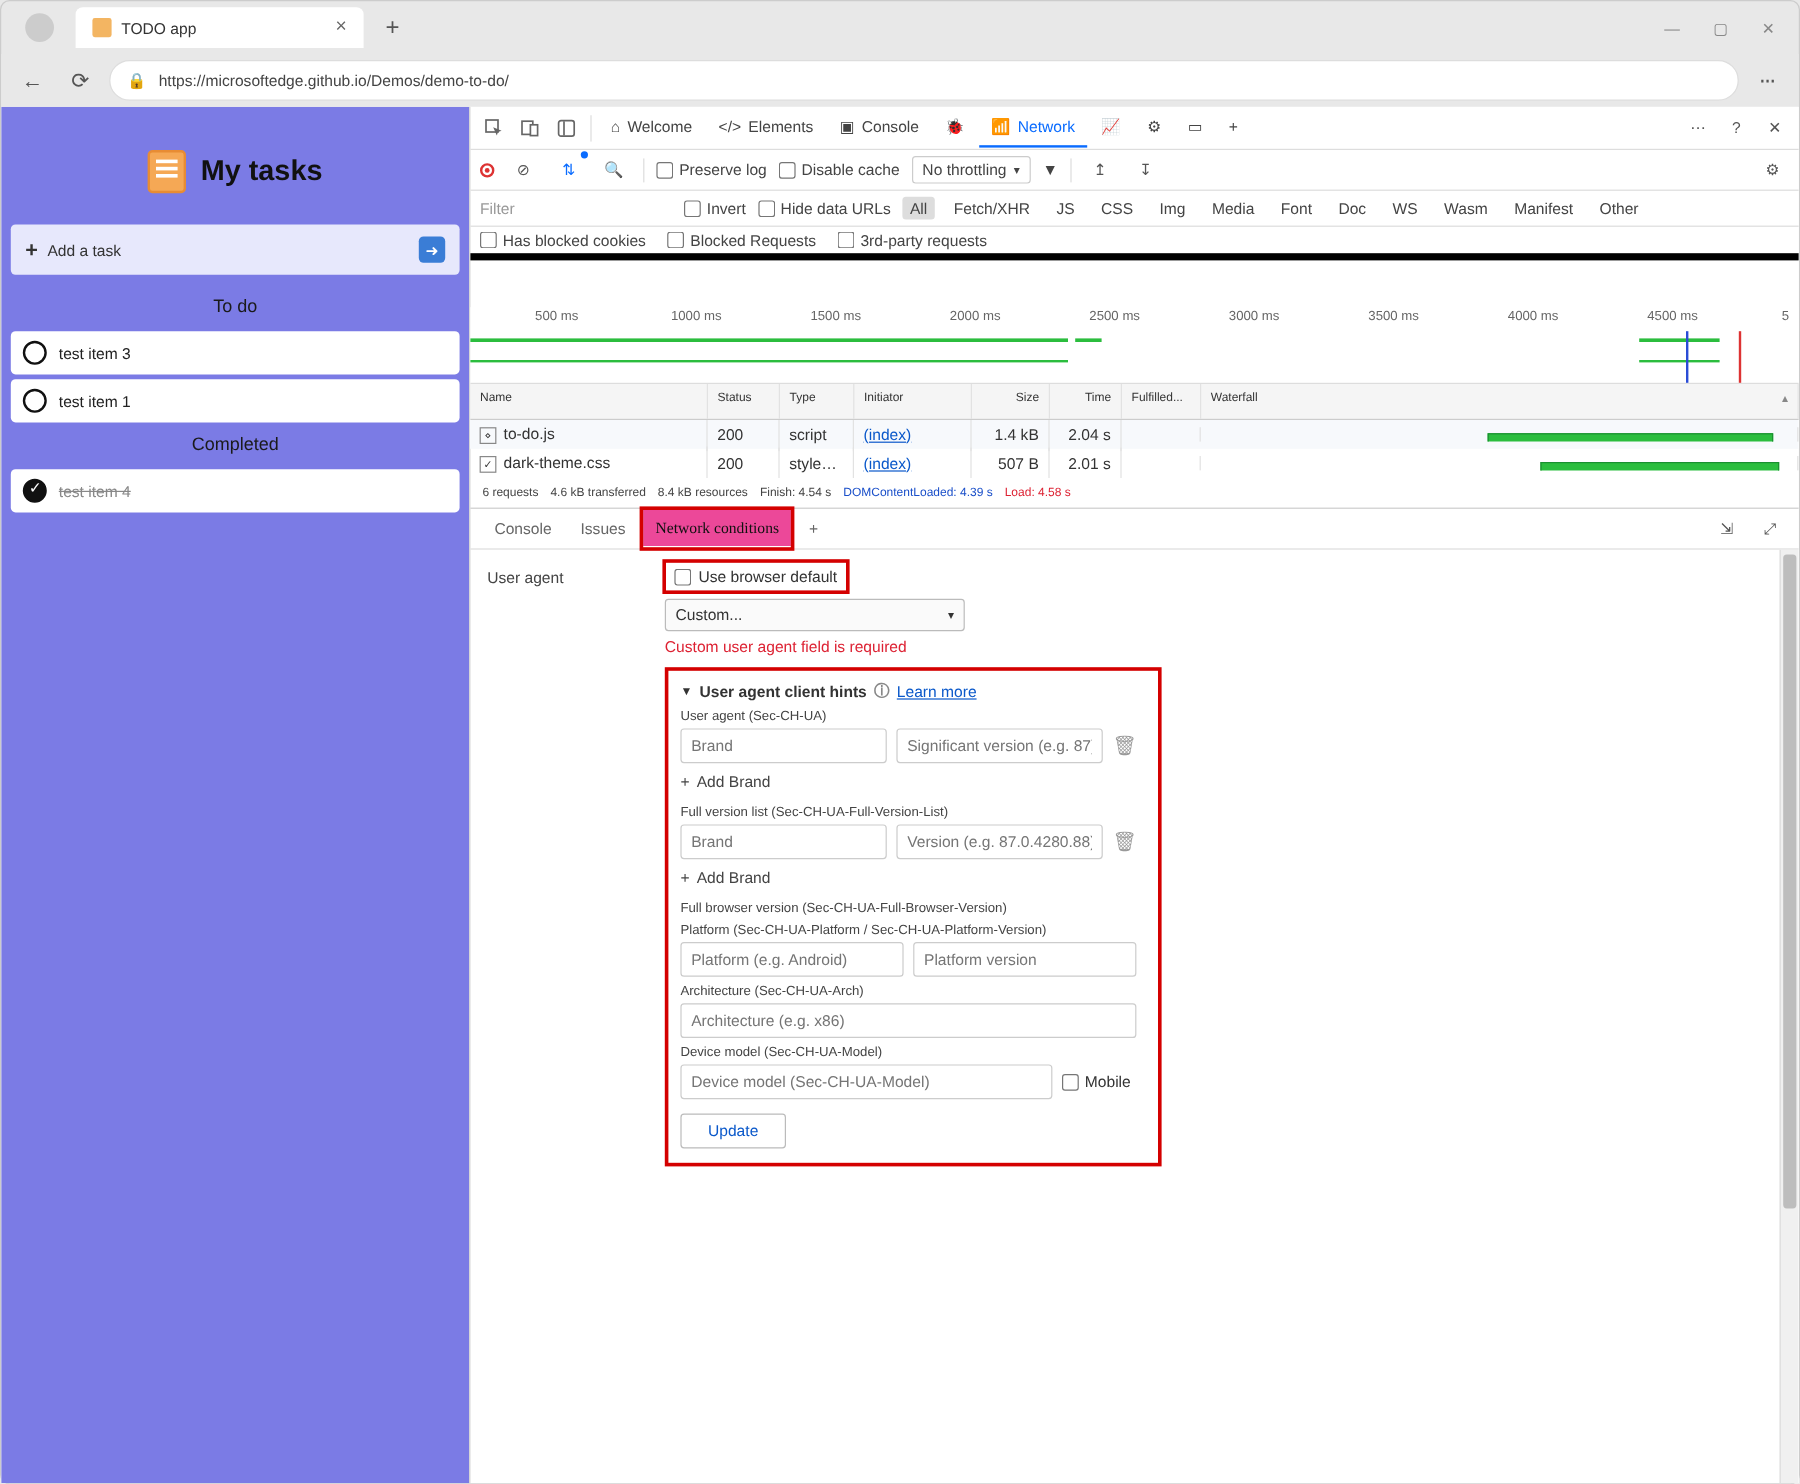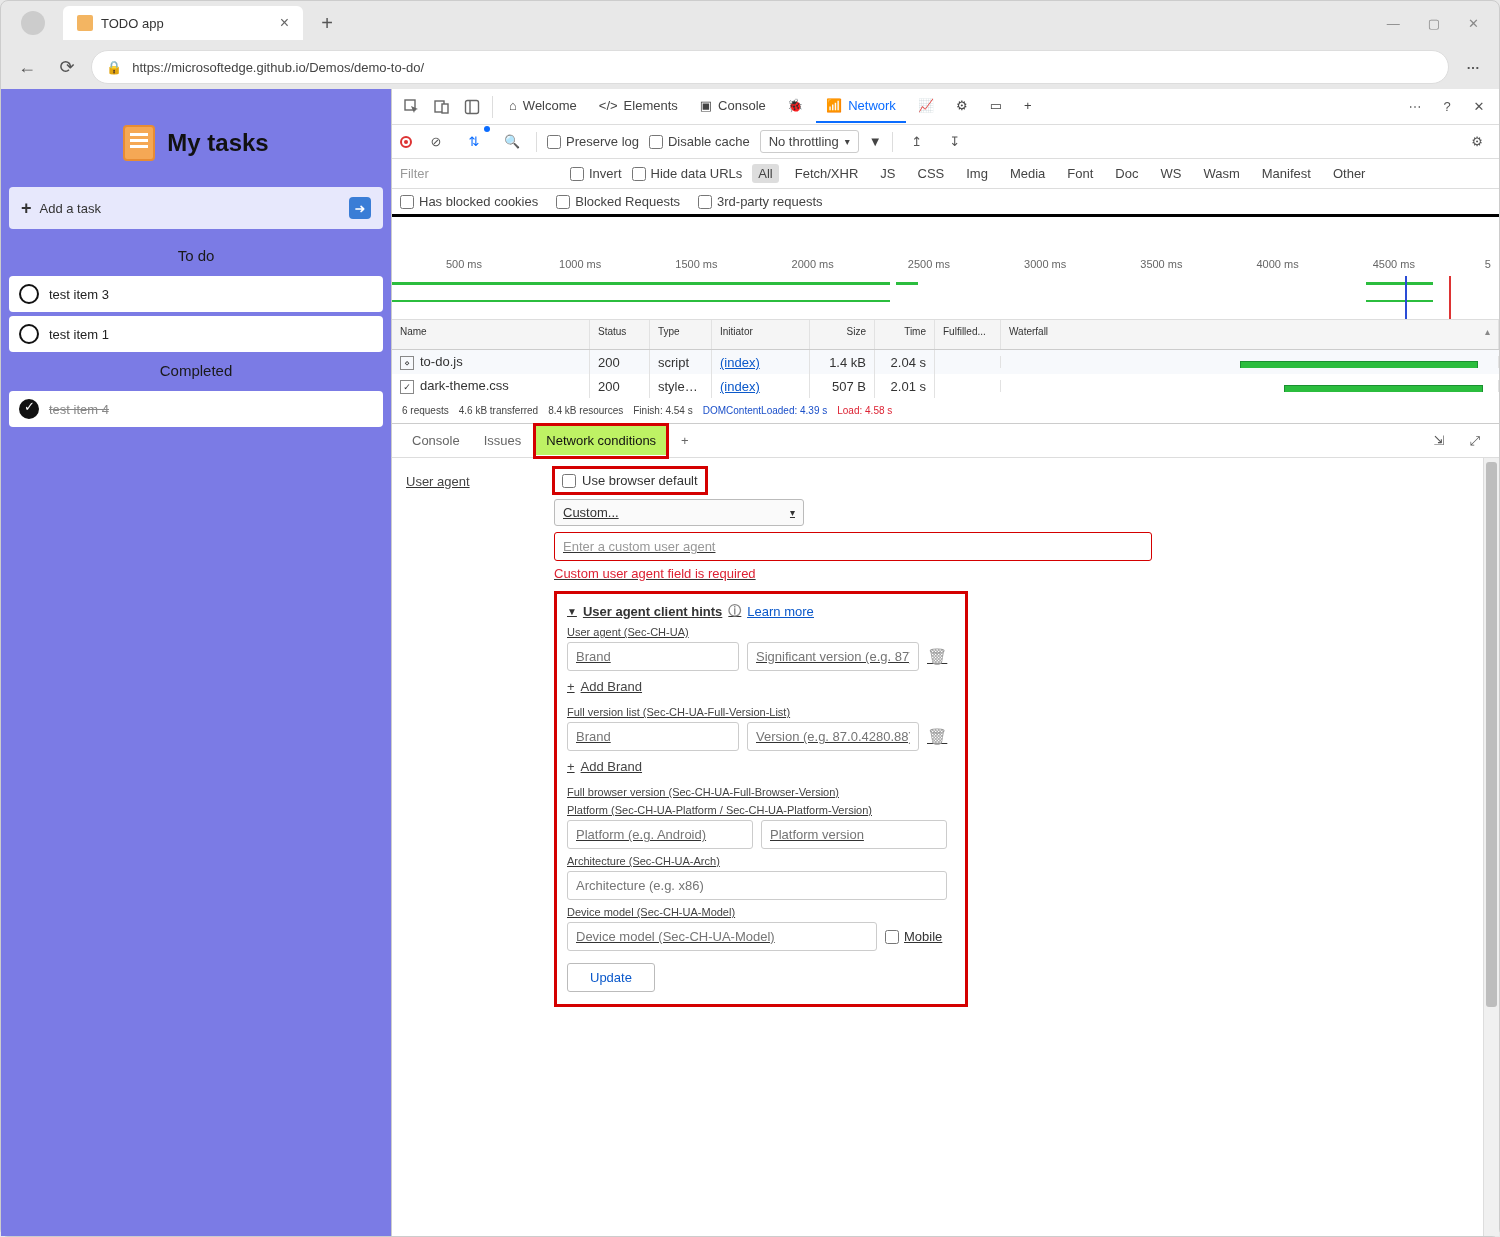--- a/index.html
+++ b/index.html
@@ -54,21 +54,21 @@
 .net-check { display:flex; align-items:center; gap:5px;}
 .net-throttle { border:1px solid #ccc; border-radius:3px; padding:3px 8px; display:flex;align-items:center; gap:6px; cursor:pointer;}
 .caret-down { font-size:10px;}
 .net-toolbar .right { margin-left:auto; display:flex; gap:10px; align-items:center;}
 
 
 .filter-row { display:flex; align-items:center; height:30px; border-bottom:1px solid #ddd; padding:0 8px; gap:10px; font-size:13px; color:#444;}
 .filter-input { color:#999; width:160px;}
 .filter-pill { padding:2px 6px; border-radius:3px; cursor:pointer;}
 .filter-pill.sel { background:#ddd;}
-.filter-row2 { display:flex; align-items:center; height:28px; border-bottom:3px solid #000000; padding:0 8px; gap:18px; font-size:13px; color:#444;}
+.filter-row2 { display:flex; align-items:center; height:28px; border-bottom:6px solid #000000; padding:0 8px; gap:18px; font-size:13px; color:#444;}
 
 
 .timeline { height:64px; border-bottom:1px solid #ddd; position:relative; background:#fff;margin-top:39px;}
 .timeline-ruler { display:flex; height:20px; position:relative; font-size:11px; color:#666;}
 .tick { position:absolute; top:2px; transform:translateX(-50%);}
 .tl-bar { position:absolute; top:26px; height:3px; background:#2bbd3e;}
 .tl-bar.thin { top:44px; height:2px;}
 .tl-vline { position:absolute; top:20px; bottom:0; width:2px;}
 
 
@@ -82,26 +82,26 @@
 .wf-bar { position:absolute; top:5px; height:12px; background:#2bbd3e; border:1px solid #1a9030;}
 .req-icon { display:inline-block; width:14px; height:14px; border:1px solid #888; margin-right:6px; vertical-align:middle; font-size:9px; text-align:center; line-height:12px;}
 
 
 .net-summary { height:26px; display:flex; align-items:center; gap:10px; padding:0 10px; border-bottom:1px solid #ccc; font-size:10px; color:#444;}
 .net-summary .blue{color:#1a4fc9;} .net-summary .red{color:#d23;}
 
 
 .drawer-tabs { display:flex; align-items:center; height:34px; border-bottom:1px solid #ddd; padding:0 10px; gap:4px; font-size:13px;}
 .drawer-tab { padding:7px 10px; cursor:pointer; color:#666;}
-.drawer-tab.sel { background:#bef264; border:1px solid #ccc; border-bottom:2px solid #fff; color:#111;}
+.drawer-tab.sel { background:#ec4899; border:1px solid #ccc; border-bottom:2px solid #fff; color:#111;font-family:Liberation Serif, serif;}
 .drawer-tabs .right{margin-left:auto;display:flex;gap:8px;}
 .red-box { outline: 3px solid #d40000; outline-offset:-1px;}
 
 
-.nc-panel { flex:1; overflow:auto; padding: 10px 14px 20px; position:relative;text-decoration:underline;}
+.nc-panel { flex:1; overflow:auto; padding: 10px 14px 20px; position:relative;}
 .nc-row { display:flex; align-items:flex-start; margin-bottom:6px;}
 .nc-label { width:148px; color:#444; padding-top:6px; font-size:13px;}
 .nc-content { flex:1; max-width: 620px;}
 .nc-check-wrap { display:inline-flex; align-items:center; gap:6px; padding:5px 8px;}
 .nc-select { width:250px; border:1px solid #bbb; border-radius:3px; padding:5px 8px; display:flex; justify-content:space-between; align-items:center; background:#fafafa; margin-top:6px; cursor:pointer;}
 .nc-input { width:598px; border:1px solid #d40000; border-radius:3px; padding:6px 8px; margin-top:6px; color:#999;}
 .nc-error { color:#d23; font-size:13px; margin-top:5px;}
 
 
 .ch-box { border:3px solid #d40000; padding:8px 10px 12px; margin-top:10px; width:414px;}
@@ -390,23 +390,20 @@
           <div class="nc-label">User agent</div>
           <div class="nc-content">
             <div class="nc-check-wrap red-box">
               <input type="checkbox" style="">
                 <span>Use browser default</span>
             </div>
             <div class="nc-select">
               <span>Custom...</span>
               <span class="caret-down">▾</span>
             </div>
-            <div class="nc-input">
-              <span>Enter a custom user agent</span>
-            </div>
             <div class="nc-error">Custom user agent field is required</div>
 
             
             <div class="ch-box">
               <div class="ch-title">
                 <span class="disclose">▼</span>
                 <span>User agent client hints</span>
                 <span style="color:#888;">ⓘ</span>
                 <a href="#">Learn more</a>
               </div>

